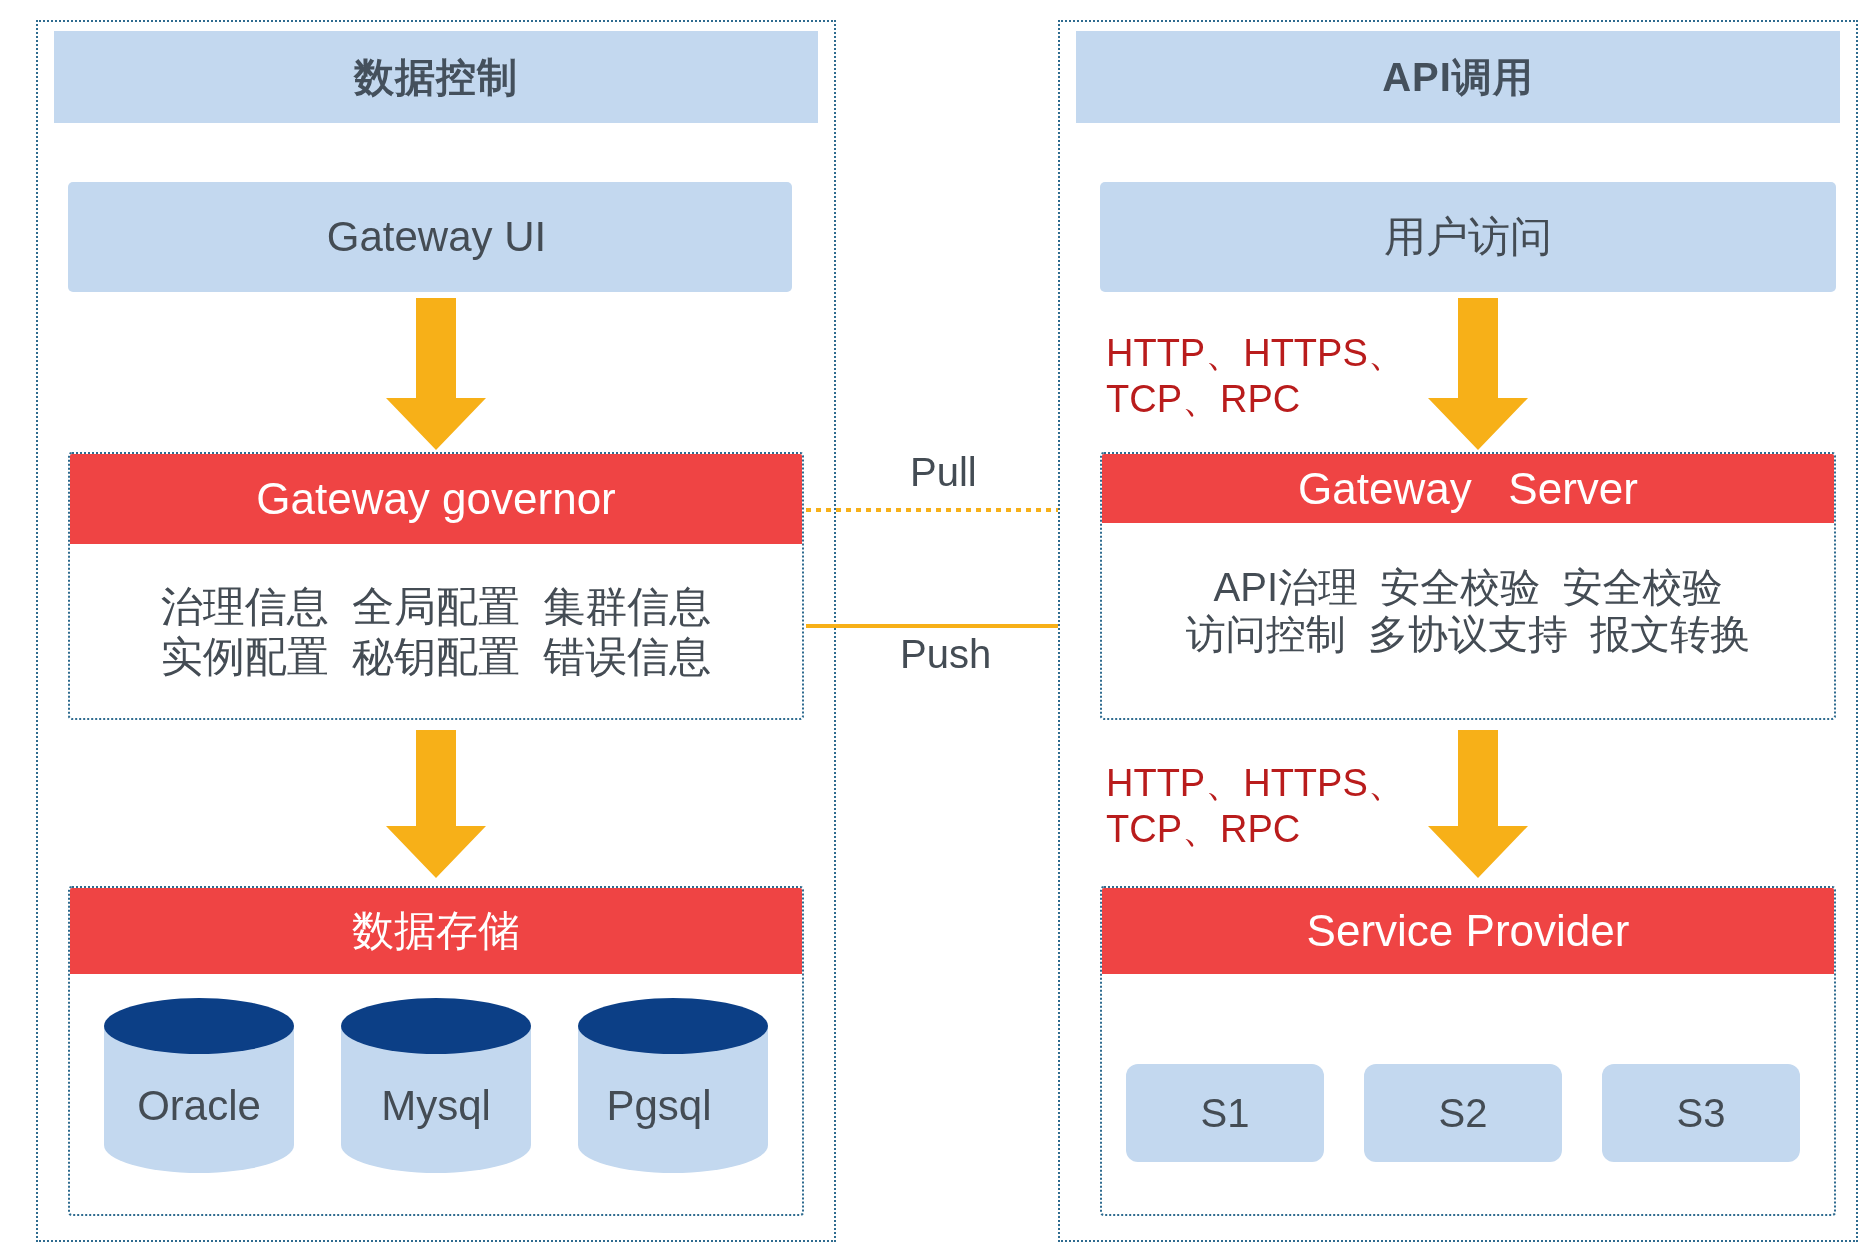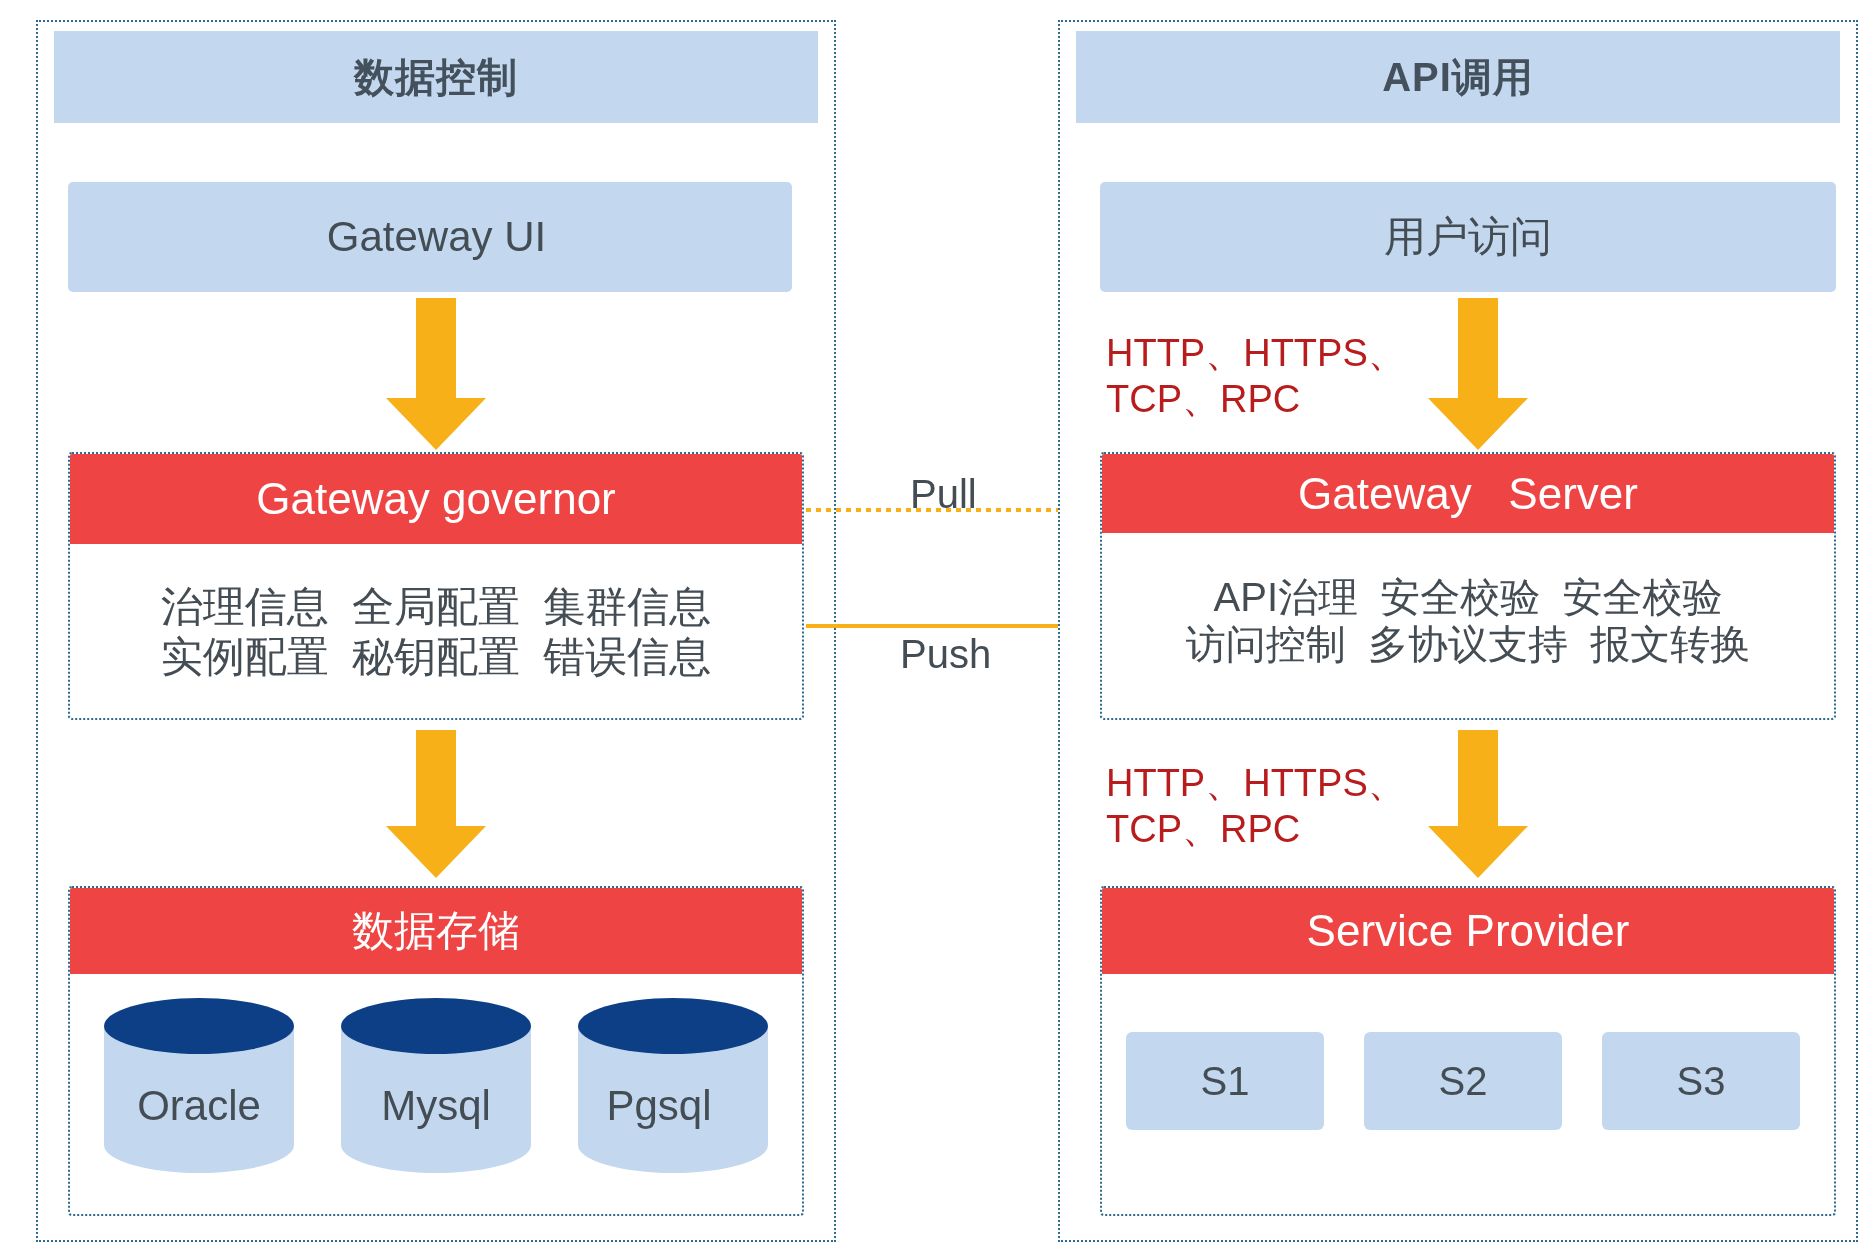--- a/index.html
+++ b/index.html
@@ -98,21 +98,21 @@
   
   .cyl { position: absolute; }
   .cyl-label {
     position: absolute;
     left: 0; right: 0;
     text-align: center;
     color: #444c54;
     pointer-events: none;
   }
 
-  .svc { border-radius: 6px; }
+  .svc { border-radius: 12px; margin-top: 32px; }
 </style>
 </head>
 <body>
 
 <div id="canvas">
 
   <div class="panel" style="left:36px; top:20px; width:800px; height:1222px;">
   </div>
   <div class="panel-title" style="left:54px; top:31px; width:764px; height:92px; font-size:40px;">数据控制</div>
 
@@ -175,21 +175,21 @@
         </svg>
         <div class="cyl-label" style="top:84px; font-size:42px;">Pgsql</div>
       </div>
     </div>
   </div>
 
   <svg style="position:absolute; left:806px; top:498px;" width="280" height="24" viewBox="0 0 280 24">
     <line x1="0" y1="12" x2="258" y2="12" stroke="#f7b018" stroke-width="4" stroke-dasharray="5,5"></line>
     <polygon points="258,4 276,12 258,20" fill="#f7b018"></polygon>
   </svg>
-  <div class="conn-label" style="left:910px; top:472px; font-size:40px;">Pull</div>
+  <div class="conn-label" style="left:910px; top:450px; font-size:40px;">Pull</div>
 
   <svg style="position:absolute; left:806px; top:614px;" width="280" height="24" viewBox="0 0 280 24">
     <line x1="0" y1="12" x2="258" y2="12" stroke="#f7b018" stroke-width="4"></line>
     <polygon points="258,4 276,12 258,20" fill="#f7b018"></polygon>
   </svg>
   <div class="conn-label" style="left:900px; top:632px; font-size:40px;">Push</div>
 
   <div class="panel" style="left:1058px; top:20px; width:800px; height:1222px;">
   </div>
   <div class="panel-title" style="left:1076px; top:31px; width:764px; height:92px; font-size:40px;">API调用</div>
@@ -199,21 +199,21 @@
   </div>
 
   <div class="proto" style="left:1106px; top:330px; font-size:38px;">HTTP、HTTPS、
 TCP、RPC</div>
 
   <svg class="arrow-down" style="left:1418px; top:298px;" width="120" height="152" viewBox="0 0 120 152">
     <polygon points="40,0 80,0 80,100 110,100 60,152 10,100 40,100" fill="#f7b018"></polygon>
   </svg>
 
   <div class="card" style="left:1100px; top:452px; width:736px; height:268px;">
-    <div class="card-header" style="height:79px; font-size:44px; white-space:pre;">Gateway   Server</div>
+    <div class="card-header" style="height:69px; font-size:44px; white-space:pre;">Gateway   Server</div>
     <div class="card-body" style="height:176px; font-size:40px;">
       <div class="row">
         <span>API治理</span>
         <span>&nbsp;&nbsp;</span>
         <span>安全校验</span>
         <span>&nbsp;&nbsp;</span>
         <span>安全校验</span>
       </div>
       <div class="row">
         <span>访问控制</span>

